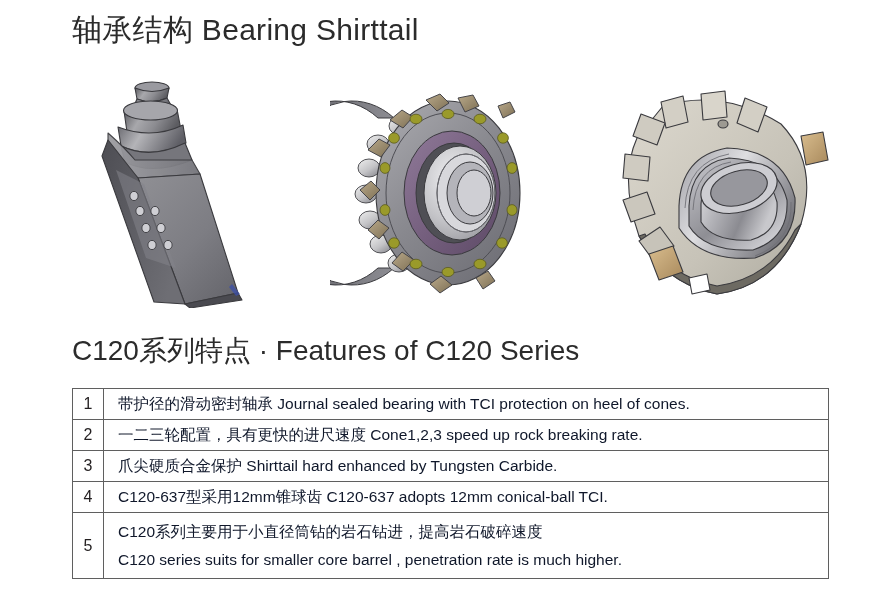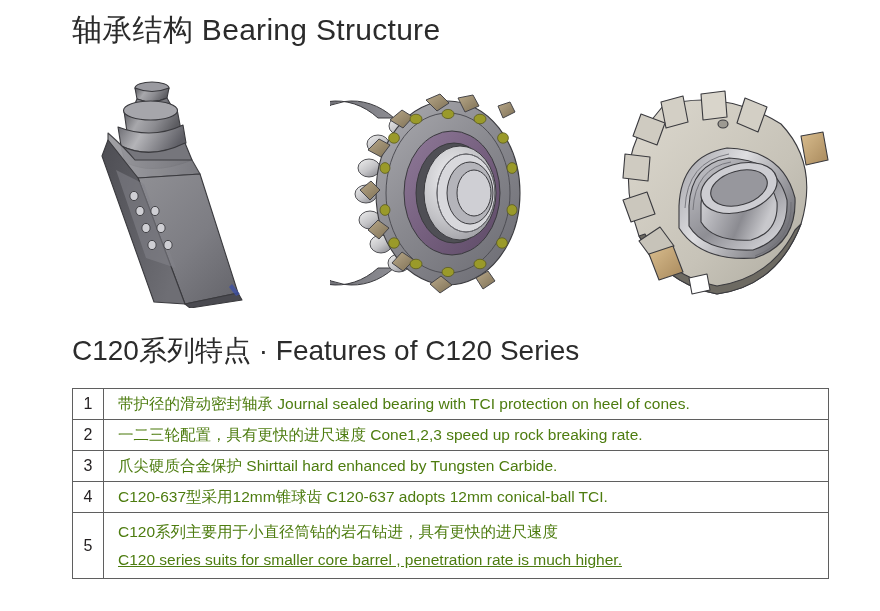--- a/index.html
+++ b/index.html
@@ -73,31 +73,31 @@
   .features-table td.idx {
     width: 31px;
     text-align: center;
     font-size: 16px;
     color: #231f20;
   }
   .features-table td.txt {
     padding: 3px 0 3px 14px;
     font-size: 15.5px;
     line-height: 1.55;
-    color: #4d7c0f;
+    color: #0f172a;
   }
   .row-single { height: 30px; }
   .row-double { height: 66px; }
   .txt-line { display: block; white-space: nowrap; }
-  .txt-line + .txt-line { margin-top: 4px; text-decoration: underline; }
+  .txt-line + .txt-line { margin-top: 4px; }
 </style>
 </head>
 <body>
 
-<div class="page-title">轴承结构 Bearing Structure</div>
+<div class="page-title">轴承结构 Bearing Shirttail</div>
 
 <div class="figure-strip">
 
   <div class="figure fig-left">
     <svg viewBox="0 0 230 230" xmlns="http://www.w3.org/2000/svg">
       <defs>
         <linearGradient id="lgJournalA" x1="0" y1="0" x2="1" y2="0.3">
           <stop offset="0%" stop-color="#58585d"></stop>
           <stop offset="35%" stop-color="#a8a8ac"></stop>
           <stop offset="65%" stop-color="#8c8c91"></stop>
@@ -357,18 +357,18 @@
     </tr>
     <tr class="row-single">
       <td class="idx">4</td>
       <td class="txt">
         <span class="txt-line">C120-637型采用12mm锥球齿  C120-637 adopts 12mm conical-ball TCI.</span>
       </td>
     </tr>
     <tr class="row-double">
       <td class="idx">5</td>
       <td class="txt">
-        <span class="txt-line">C120系列主要用于小直径筒钻的岩石钻进，具有更快的进尺速度</span>
+        <span class="txt-line">C120系列主要用于小直径筒钻的岩石钻进，提高岩石破碎速度</span>
         <span class="txt-line">C120 series suits for smaller core barrel , penetration rate is much higher.</span>
       </td>
     </tr>
   </tbody>
 </table>
 
 </body></html>

